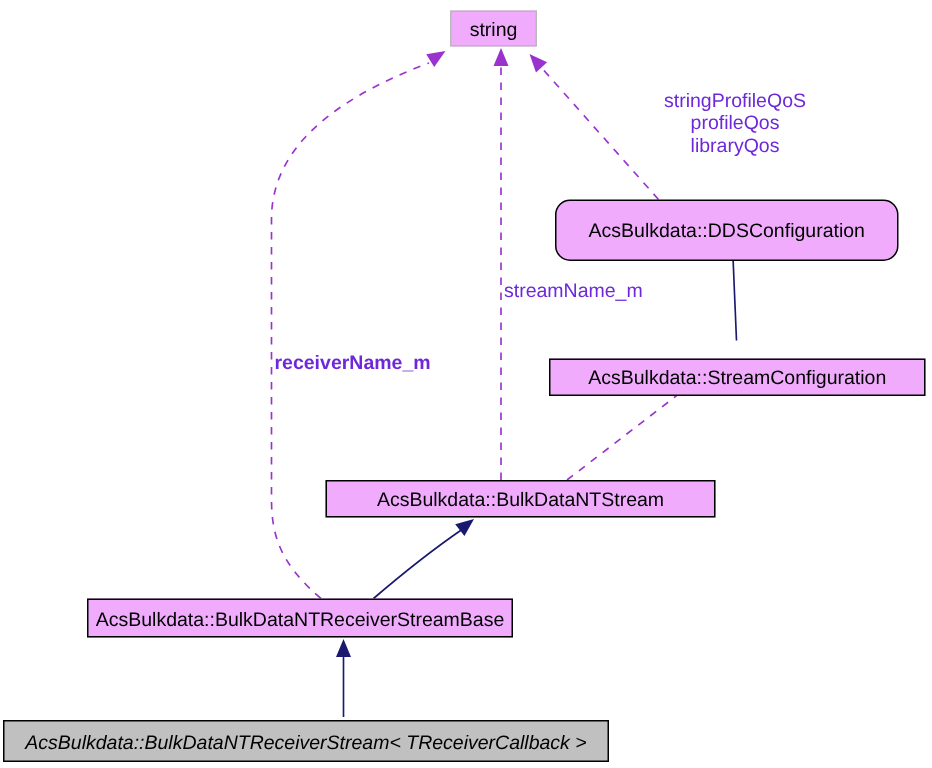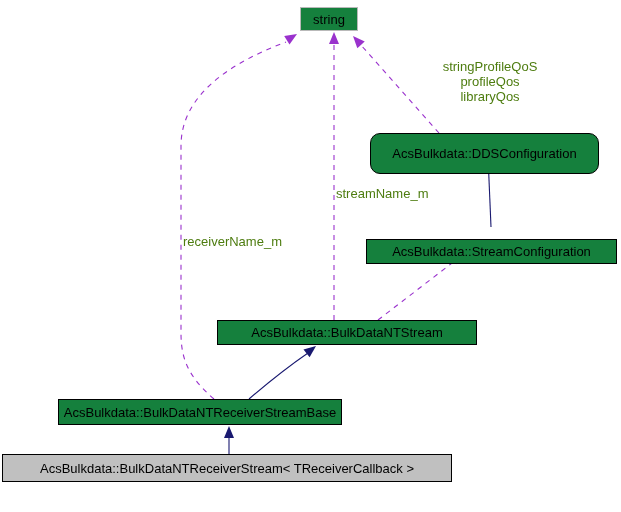--- a/index.html
+++ b/index.html
@@ -3,28 +3,28 @@
 <meta charset="utf-8">
 <style>
   html,body{margin:0;padding:0;background:#ffffff;}
   #canvas{
     position:relative;width:621px;height:512px;background:#ffffff;overflow:hidden;
     font-family:"Liberation Sans","DejaVu Sans",sans-serif;
   }
   #edges{position:absolute;left:0;top:0;z-index:0;}
   .node{
     position:absolute;z-index:1;box-sizing:border-box;
-    border:1px solid #000000;background:#15803d;color:#000000;
+    border:1px solid #000000;background:#f0abfc;color:#000000;
     display:flex;align-items:center;justify-content:center;
     font-size:13px;line-height:1;white-space:nowrap;
   }
   .node.external{border-color:#b9b9b9;}
   .node.current{background:#c0c0c0;}
   .edge-label{
-    position:absolute;z-index:2;color:#4d7c0f;font-size:13px;line-height:15px;white-space:nowrap;
+    position:absolute;z-index:2;color:#6d28d9;font-size:13px;line-height:15px;white-space:nowrap;
   }
   .edge-label.centered{text-align:center;}
   .usage{stroke:#9a32cd;stroke-width:1.1;fill:none;stroke-dasharray:5,5;}
   .inherit{stroke:#191970;stroke-width:1.1;fill:none;}
   .head-usage{fill:#9a32cd;stroke:none;}
   .head-inherit{fill:#191970;stroke:none;}
 </style>
 </head>
 <body>
 
@@ -57,26 +57,26 @@
   <div class="node external" style="left:300px;top:7px;width:58px;height:24px;">string</div>
 
   <div class="node" style="left:370px;top:133px;width:229px;height:41px;border-radius:10px;">AcsBulkdata::DDSConfiguration</div>
 
   <div class="node" style="left:366px;top:239px;width:251px;height:25px;">AcsBulkdata::StreamConfiguration</div>
 
   <div class="node" style="left:217px;top:320px;width:260px;height:25px;">AcsBulkdata::BulkDataNTStream</div>
 
   <div class="node" style="left:58px;top:399px;width:284px;height:26px;">AcsBulkdata::BulkDataNTReceiverStreamBase</div>
 
-  <div class="node current" style="left:2px;top:454px;width:450px;height:28px;">AcsBulkdata::BulkDataNTReceiverStream&lt; TReceiverCallback &gt;</div>
+  <div class="node current" style="left:2px;top:480px;width:404px;height:28px;font-style:italic;">AcsBulkdata::BulkDataNTReceiverStream&lt; TReceiverCallback &gt;</div>
 
   <div class="edge-label centered" style="left:420px;top:59px;width:140px;">
     <div>stringProfileQoS</div>
     <div>profileQos</div>
     <div>libraryQos</div>
   </div>
 
   <div class="edge-label" style="left:336px;top:186px;">streamName_m</div>
 
-  <div class="edge-label" style="left:183px;top:234px;">receiverName_m</div>
+  <div class="edge-label" style="left:183px;top:234px;font-weight:bold;">receiverName_m</div>
 
 
 </div>
 
 </body></html>

